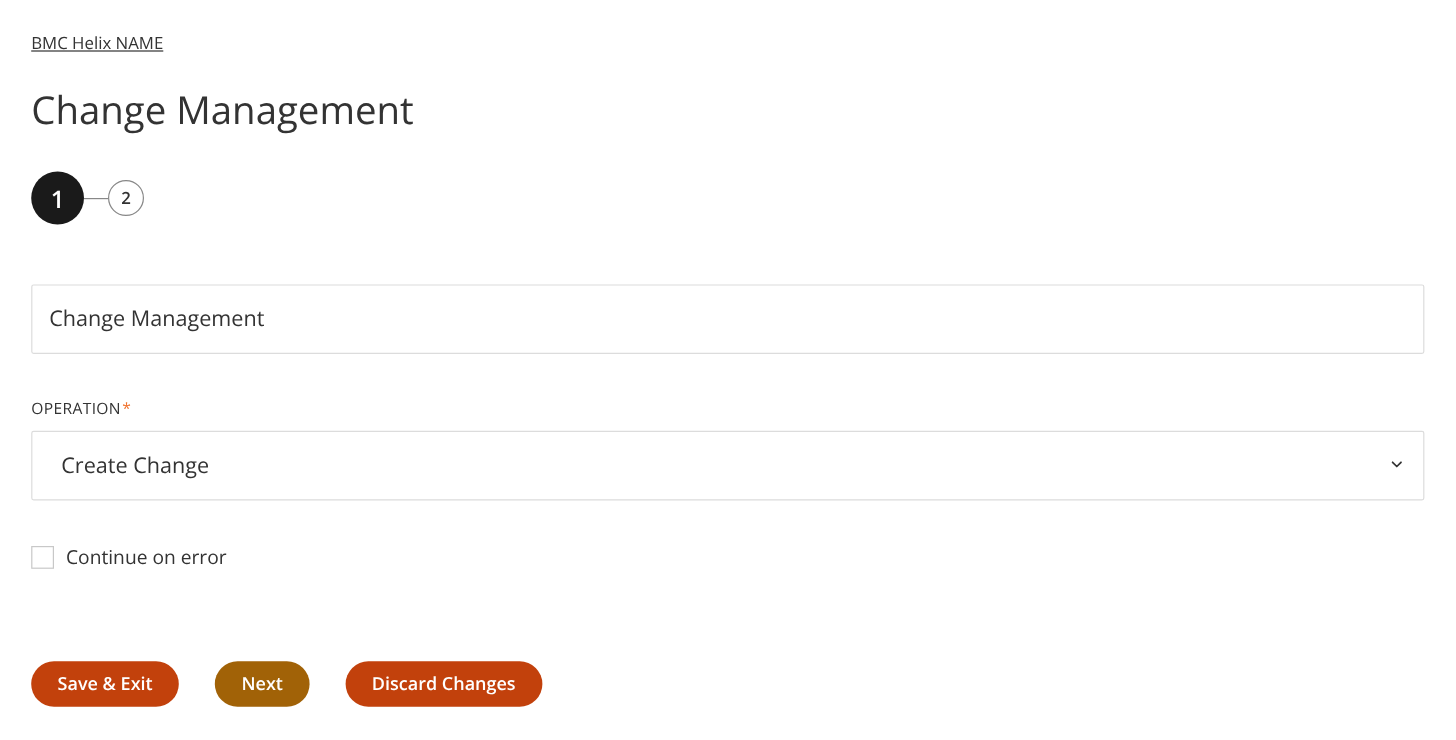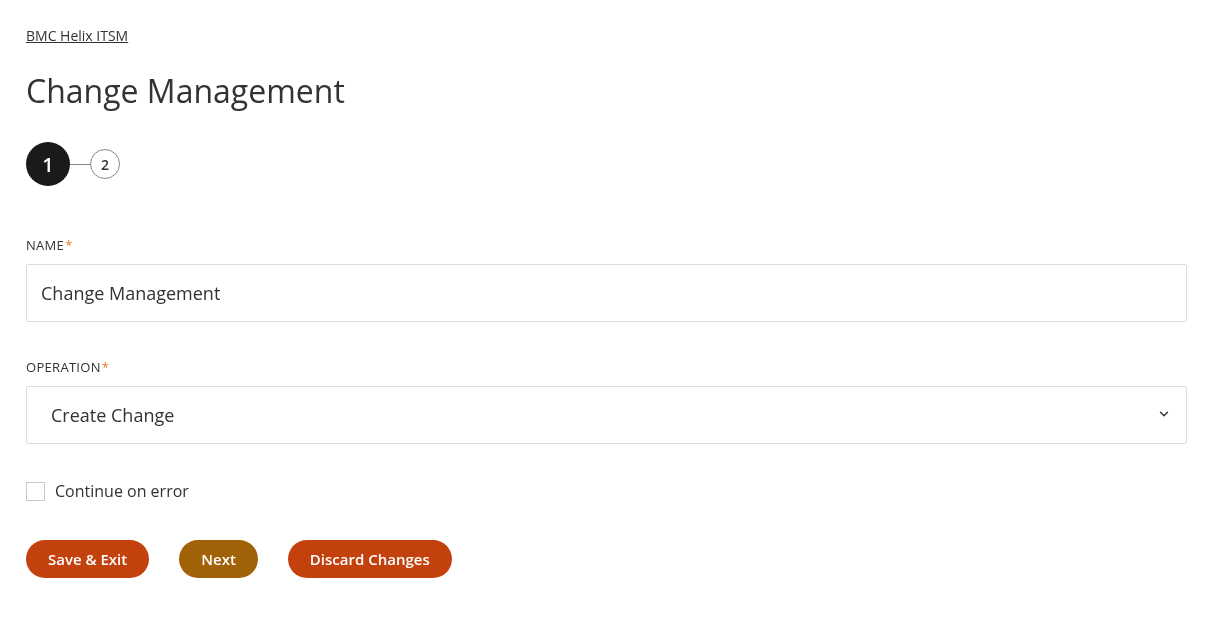--- a/index.html
+++ b/index.html
@@ -105,21 +105,21 @@
       position: absolute;
       right: 16px;
       top: 50%;
       transform: translateY(-50%);
       pointer-events: none;
     }
     .checkbox-row {
       display: flex;
       align-items: center;
       gap: 10px;
-      margin-bottom: 38px;
+      margin-bottom: 76px;
     }
     .checkbox-box {
       width: 19px;
       height: 19px;
       border: 1px solid #c8c8c8;
       background: #ffffff;
       cursor: pointer;
     }
     .checkbox-label {
       font-size: 16px;
@@ -145,34 +145,31 @@
     .btn-orange {
       background: #a16207;
       color: #ffffff;
     }
   </style>
 </head>
 <body>
 
 
 
-<a href="#" class="breadcrumb">BMC Helix ITSM</a>
+<a href="#" class="breadcrumb">BMC Helix NAME</a>
 
 <h1 class="page-title">Change Management</h1>
 
 <div class="stepper">
   <div class="step-circle active">1</div>
   <div class="step-connector"></div>
   <div class="step-circle inactive">2</div>
 </div>
 
 <div class="form-group">
-  <label class="form-label">
-    <span>NAME</span><span class="required-star">*</span>
-  </label>
   <input type="text" class="form-input" value="Change Management" style="">
 </div>
 
 <div class="form-group">
   <label class="form-label">
     <span>OPERATION</span><span class="required-star">*</span>
   </label>
   <div class="form-select-wrap">
     <select class="form-select">
       <option>Create Change</option>

